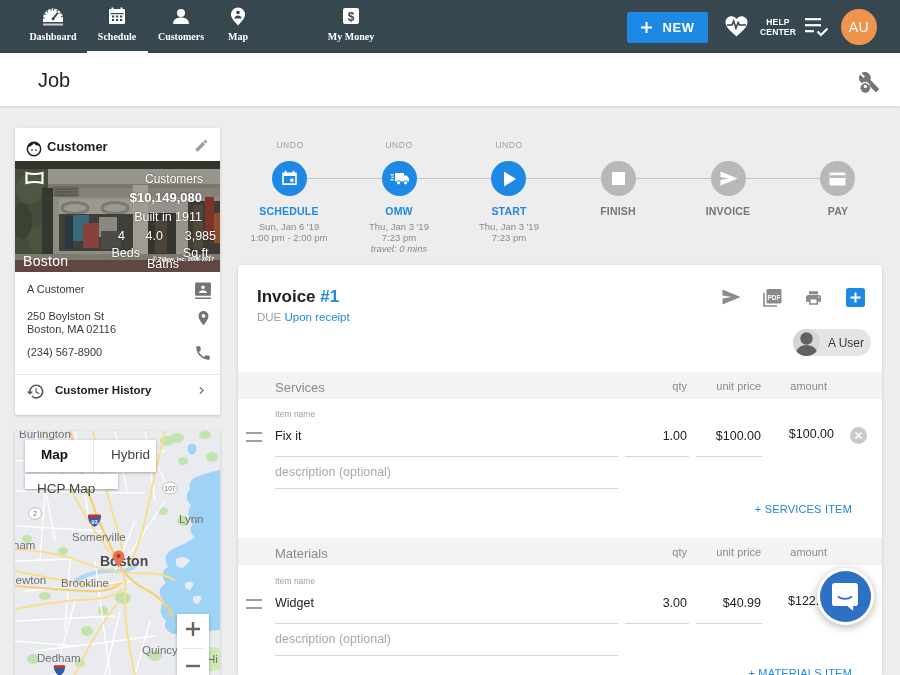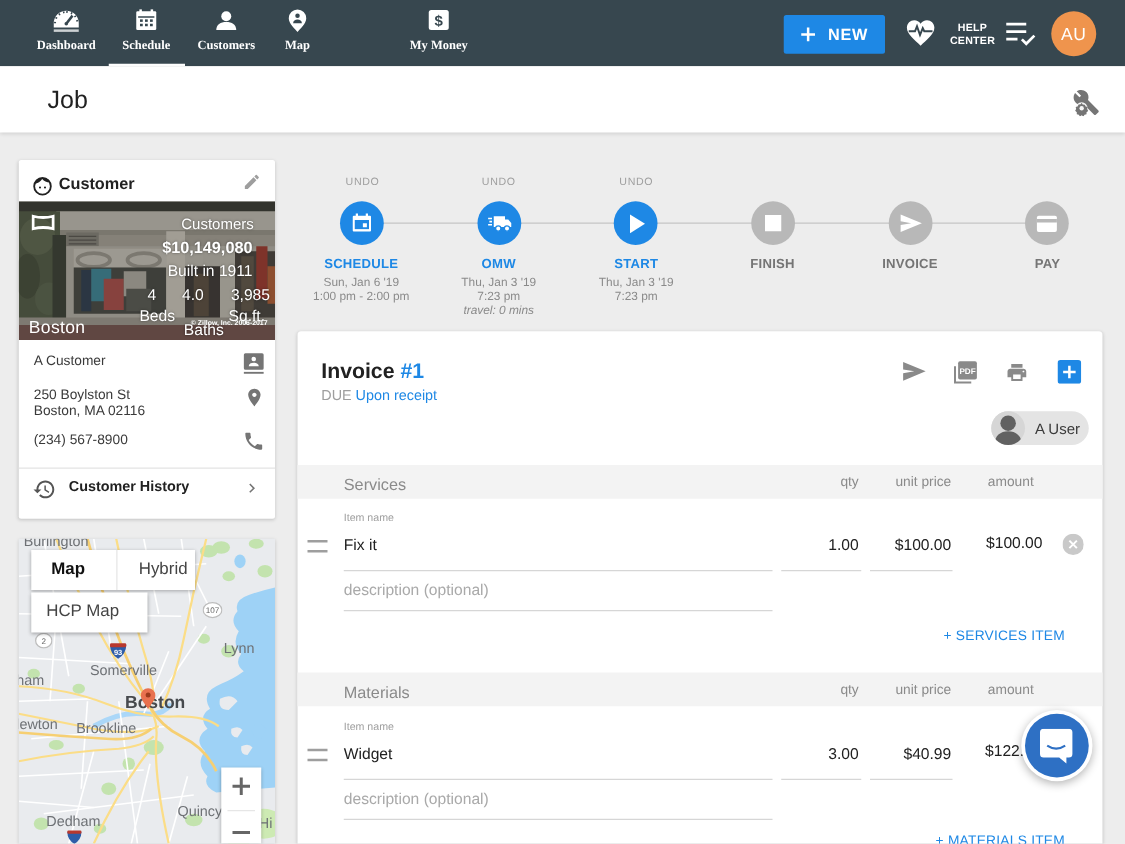--- a/index.html
+++ b/index.html
@@ -405,21 +405,21 @@
   <span class="abs" style="left:38px; top:232px;"><svg width="13" height="13" viewBox="0 0 15 15">
     <path d="M1 3 Q7.5 5 14 3 Q14 10 7.5 14 Q1 10 1 3 Z" fill="#2e5da8"></path>
     <rect x="1" y="1.5" width="13" height="3.2" rx="1" fill="#b8382e"></rect>
   </svg></span>
   
   <div class="abs" style="left:10px; top:9px; width:131px; height:32px; background:#fff; box-shadow:0 1px 3px rgba(0,0,0,0.3);">
     <span class="abs" style="left:16px; top:7px; font-size:13.5px; font-weight:bold; color:#111;">Map</span>
     <div class="abs" style="left:68px; top:0; width:1px; height:32px; background:#e6e6e6;"></div>
     <span class="abs" style="left:86px; top:7px; font-size:13.5px; color:#444;">Hybrid</span>
   </div>
-  <div class="abs" style="left:10px; top:43px; width:93px; height:32px; background:#fff; box-shadow:0 1px 3px rgba(0,0,0,0.3);">
+  <div class="abs" style="left:10px; top:43px; width:93px; height:15px; background:#fff; box-shadow:0 1px 3px rgba(0,0,0,0.3);">
     <span class="abs" style="left:12px; top:7px; font-size:13.5px; color:#444;">HCP Map</span>
   </div>
 
   
   <div class="abs" style="left:162px; top:183px; width:32px; height:61px; background:#fff; box-shadow:0 1px 3px rgba(0,0,0,0.3);">
     <svg width="16" height="16" viewBox="0 0 16 16" style="position:absolute; left:8px; top:7px;">
         <path d="M8 1 v14 M1 8 h14" stroke="#666" stroke-width="2.4"></path>
       </svg>
     <div class="abs" style="left:5px; top:34px; width:22px; height:1px; background:#e6e6e6;"></div>
     <svg width="16" height="16" viewBox="0 0 16 16" style="position:absolute; left:8px; top:44px;">

